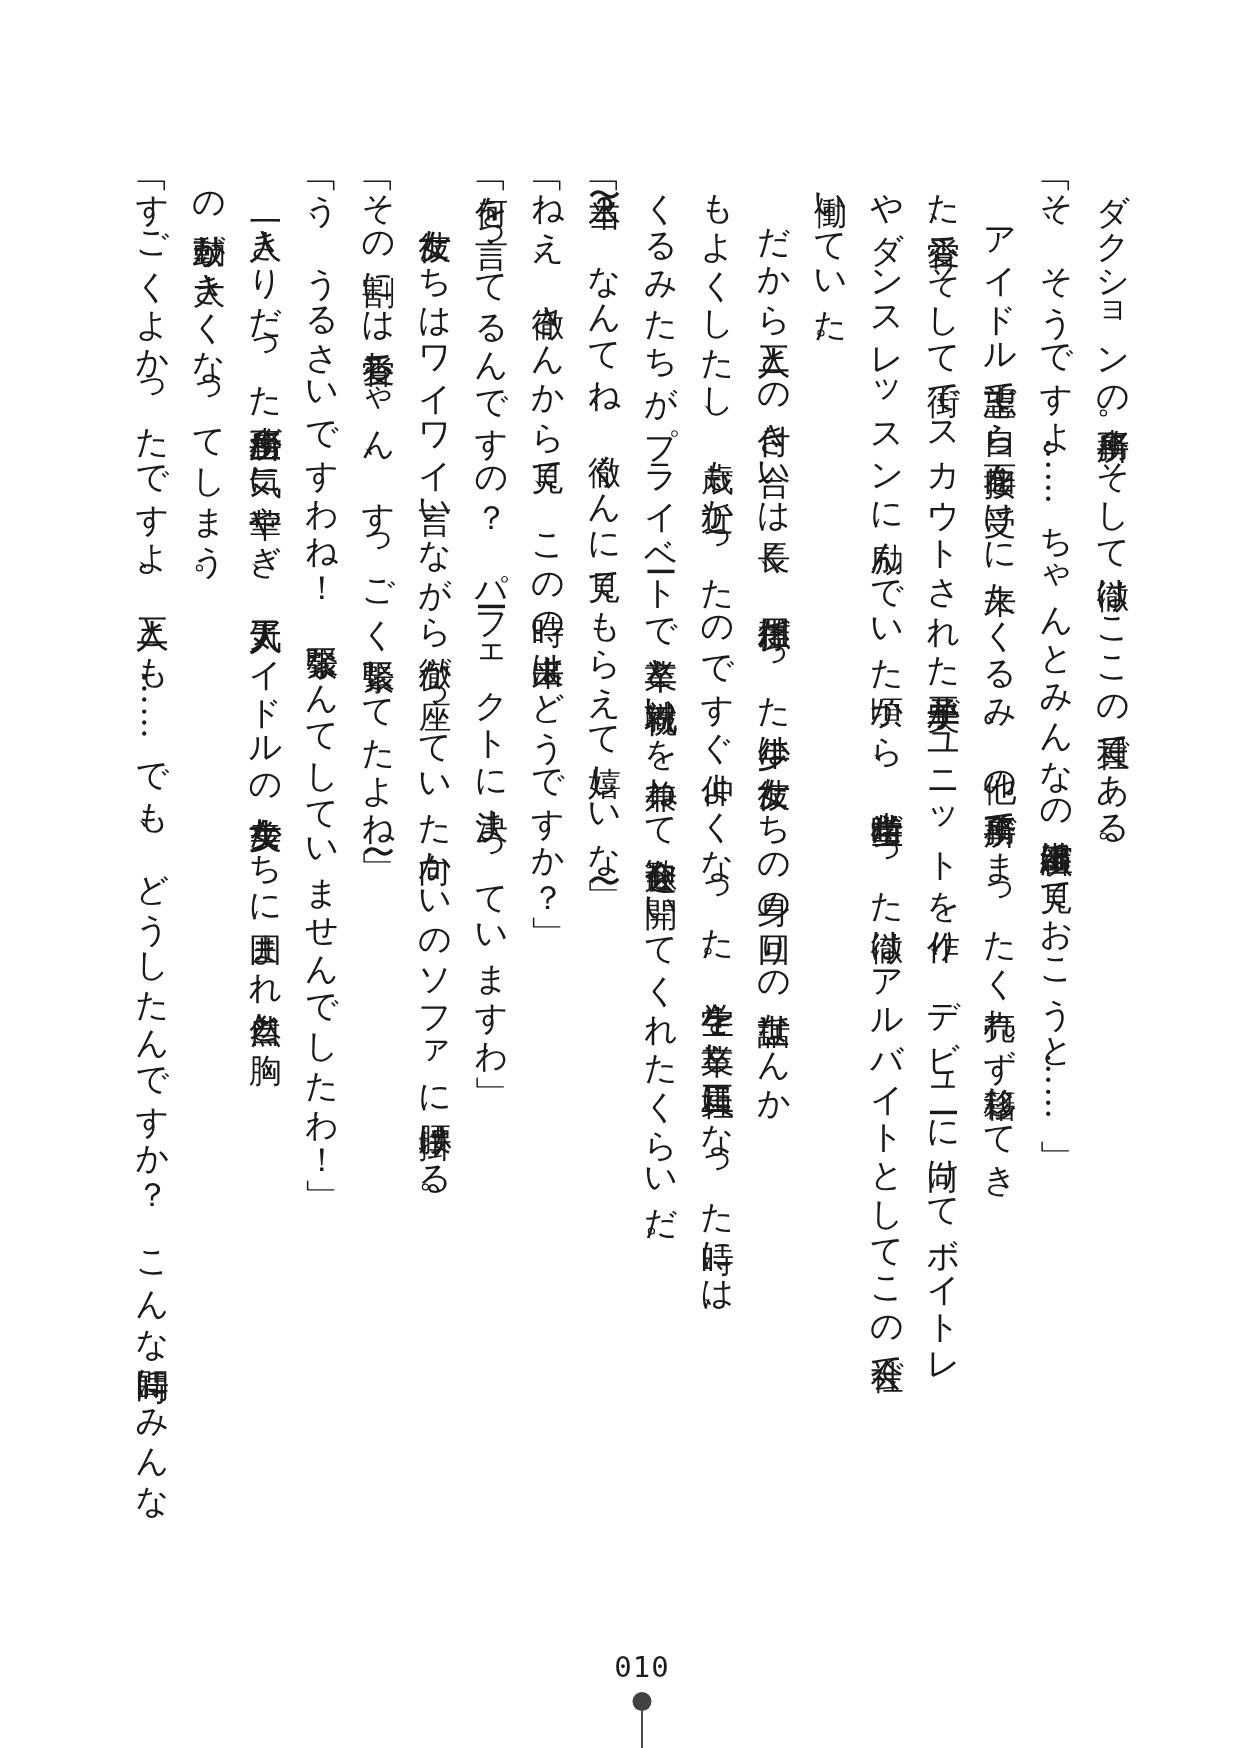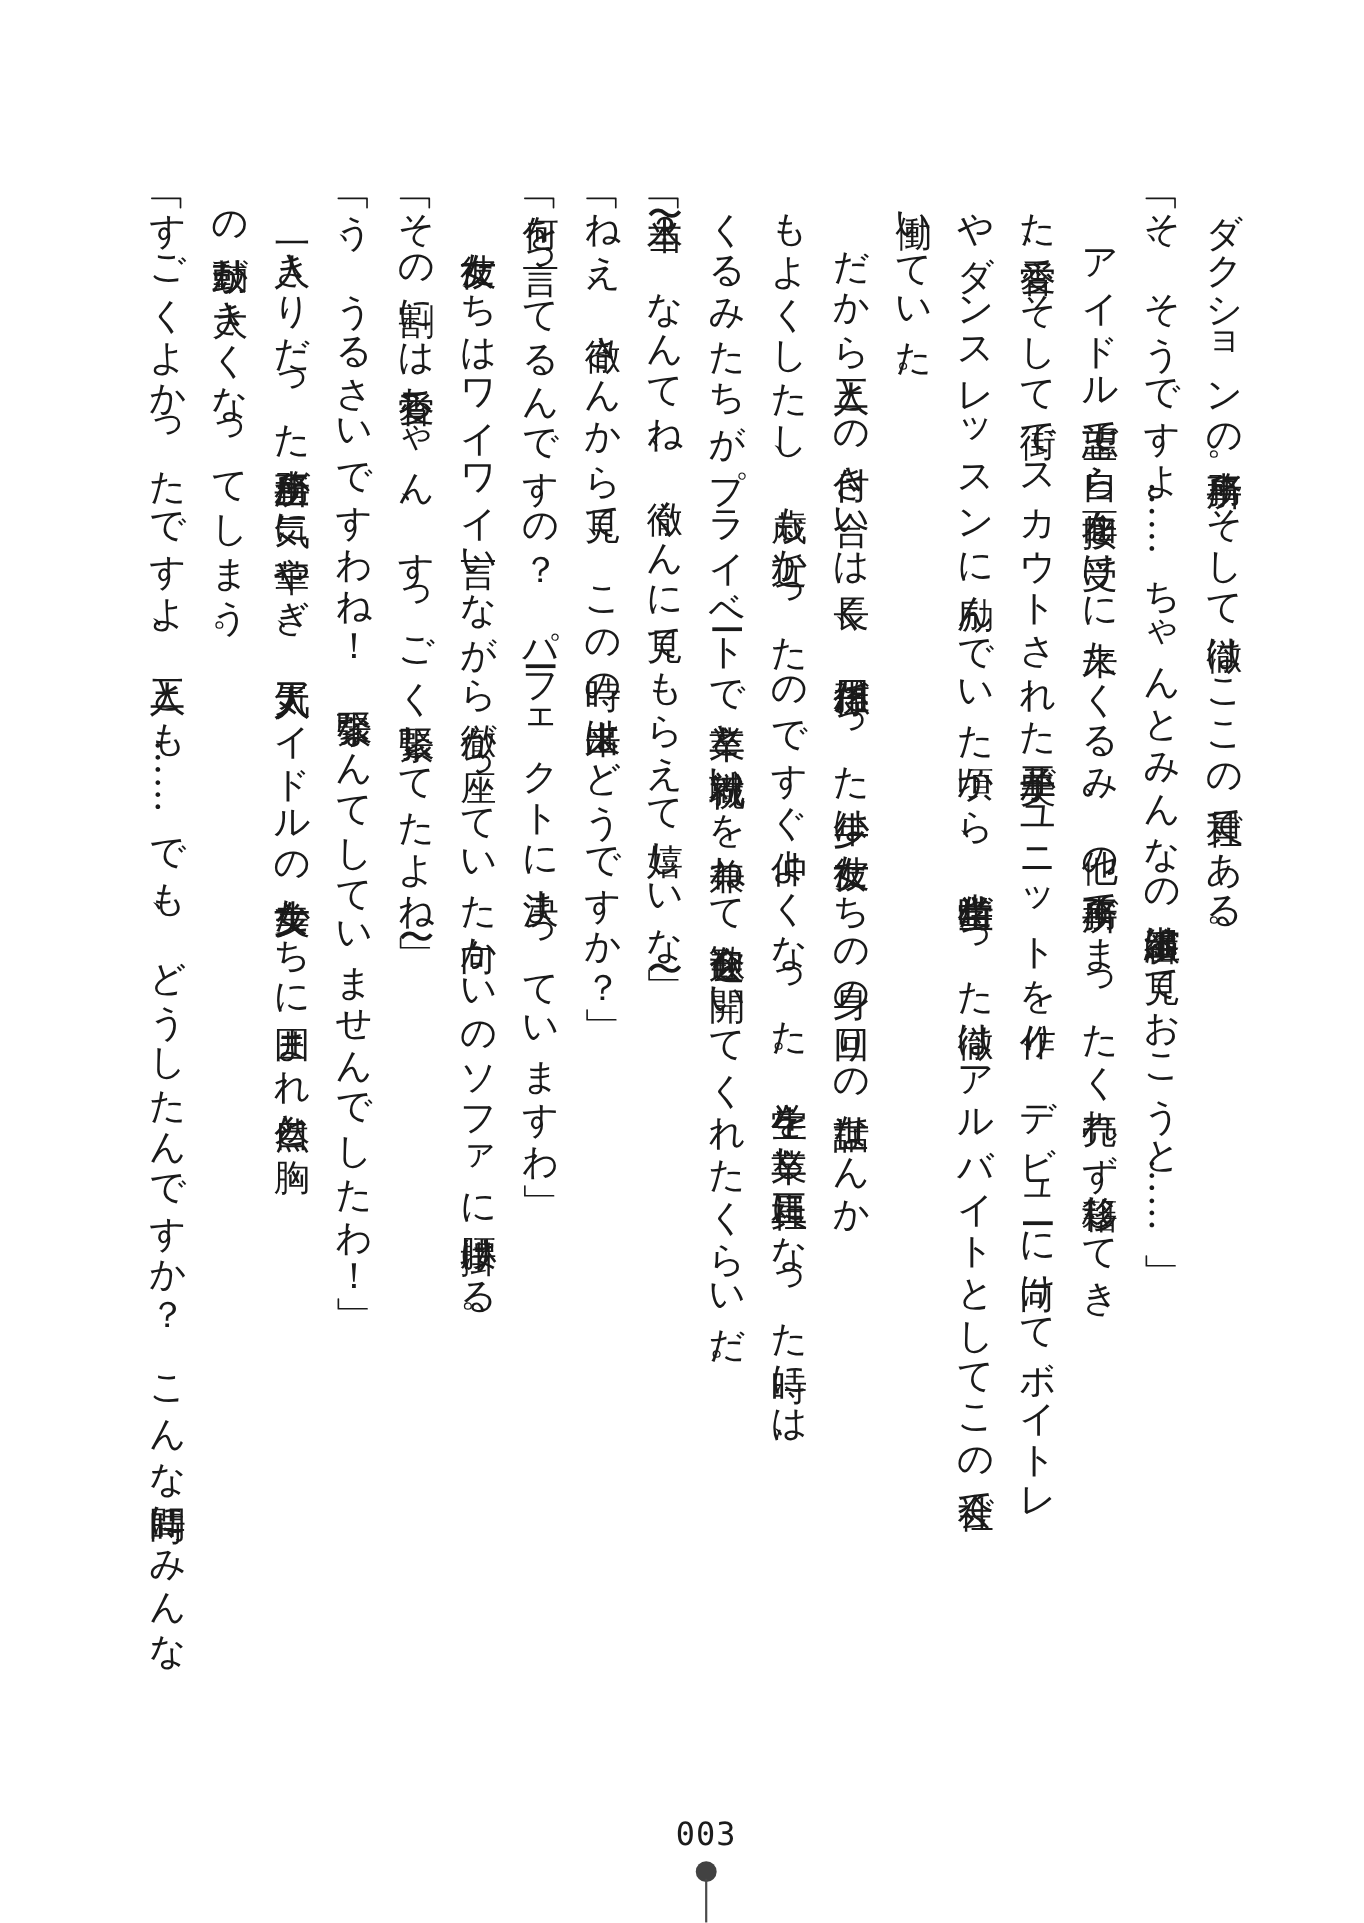--- a/index.html
+++ b/index.html
@@ -83,16 +83,16 @@
       <div class="tcol" style="right: 618.5px;">「本当〜？　なんてね、徹くんに見てもらえて嬉しいな〜」</div>
       <div class="tcol" style="right: 675px;">「ねえ、徹さんから見て、この時の出来はどうですか？」</div>
       <div class="tcol" style="right: 731.5px;">「何を言ってるんですの？　パーフェクトに決まっていますわ」</div>
       <div class="tcol indent" style="right: 788px;">彼女たちはワイワイ言いながら徹が座っていた向かいのソファに腰掛ける。</div>
       <div class="tcol" style="right: 844.5px;">「その割には愛香ちゃん、すっごく緊張してたよね〜」</div>
       <div class="tcol" style="right: 901px;">「う、うるさいですわね！　緊張なんてしていませんでしたわ！」</div>
       <div class="tcol indent" style="right: 957.5px;">一人きりだった事務所が一気に華やぎ、大人気アイドルの美少女たちに囲まれ自然と胸</div>
       <div class="tcol" style="right: 1014px;">の鼓動が大きくなってしまう。</div>
       <div class="tcol" style="right: 1070.5px;">「すごくよかったですよ、三人とも……でも、どうしたんですか？　こんな時間にみんな</div>
     </div>
-  <div class="page-number">003</div>
+  <div class="page-number">010</div>
   <div class="footer-dot"></div>
   <div class="footer-line"></div>
 </div>
 
 </body></html>

